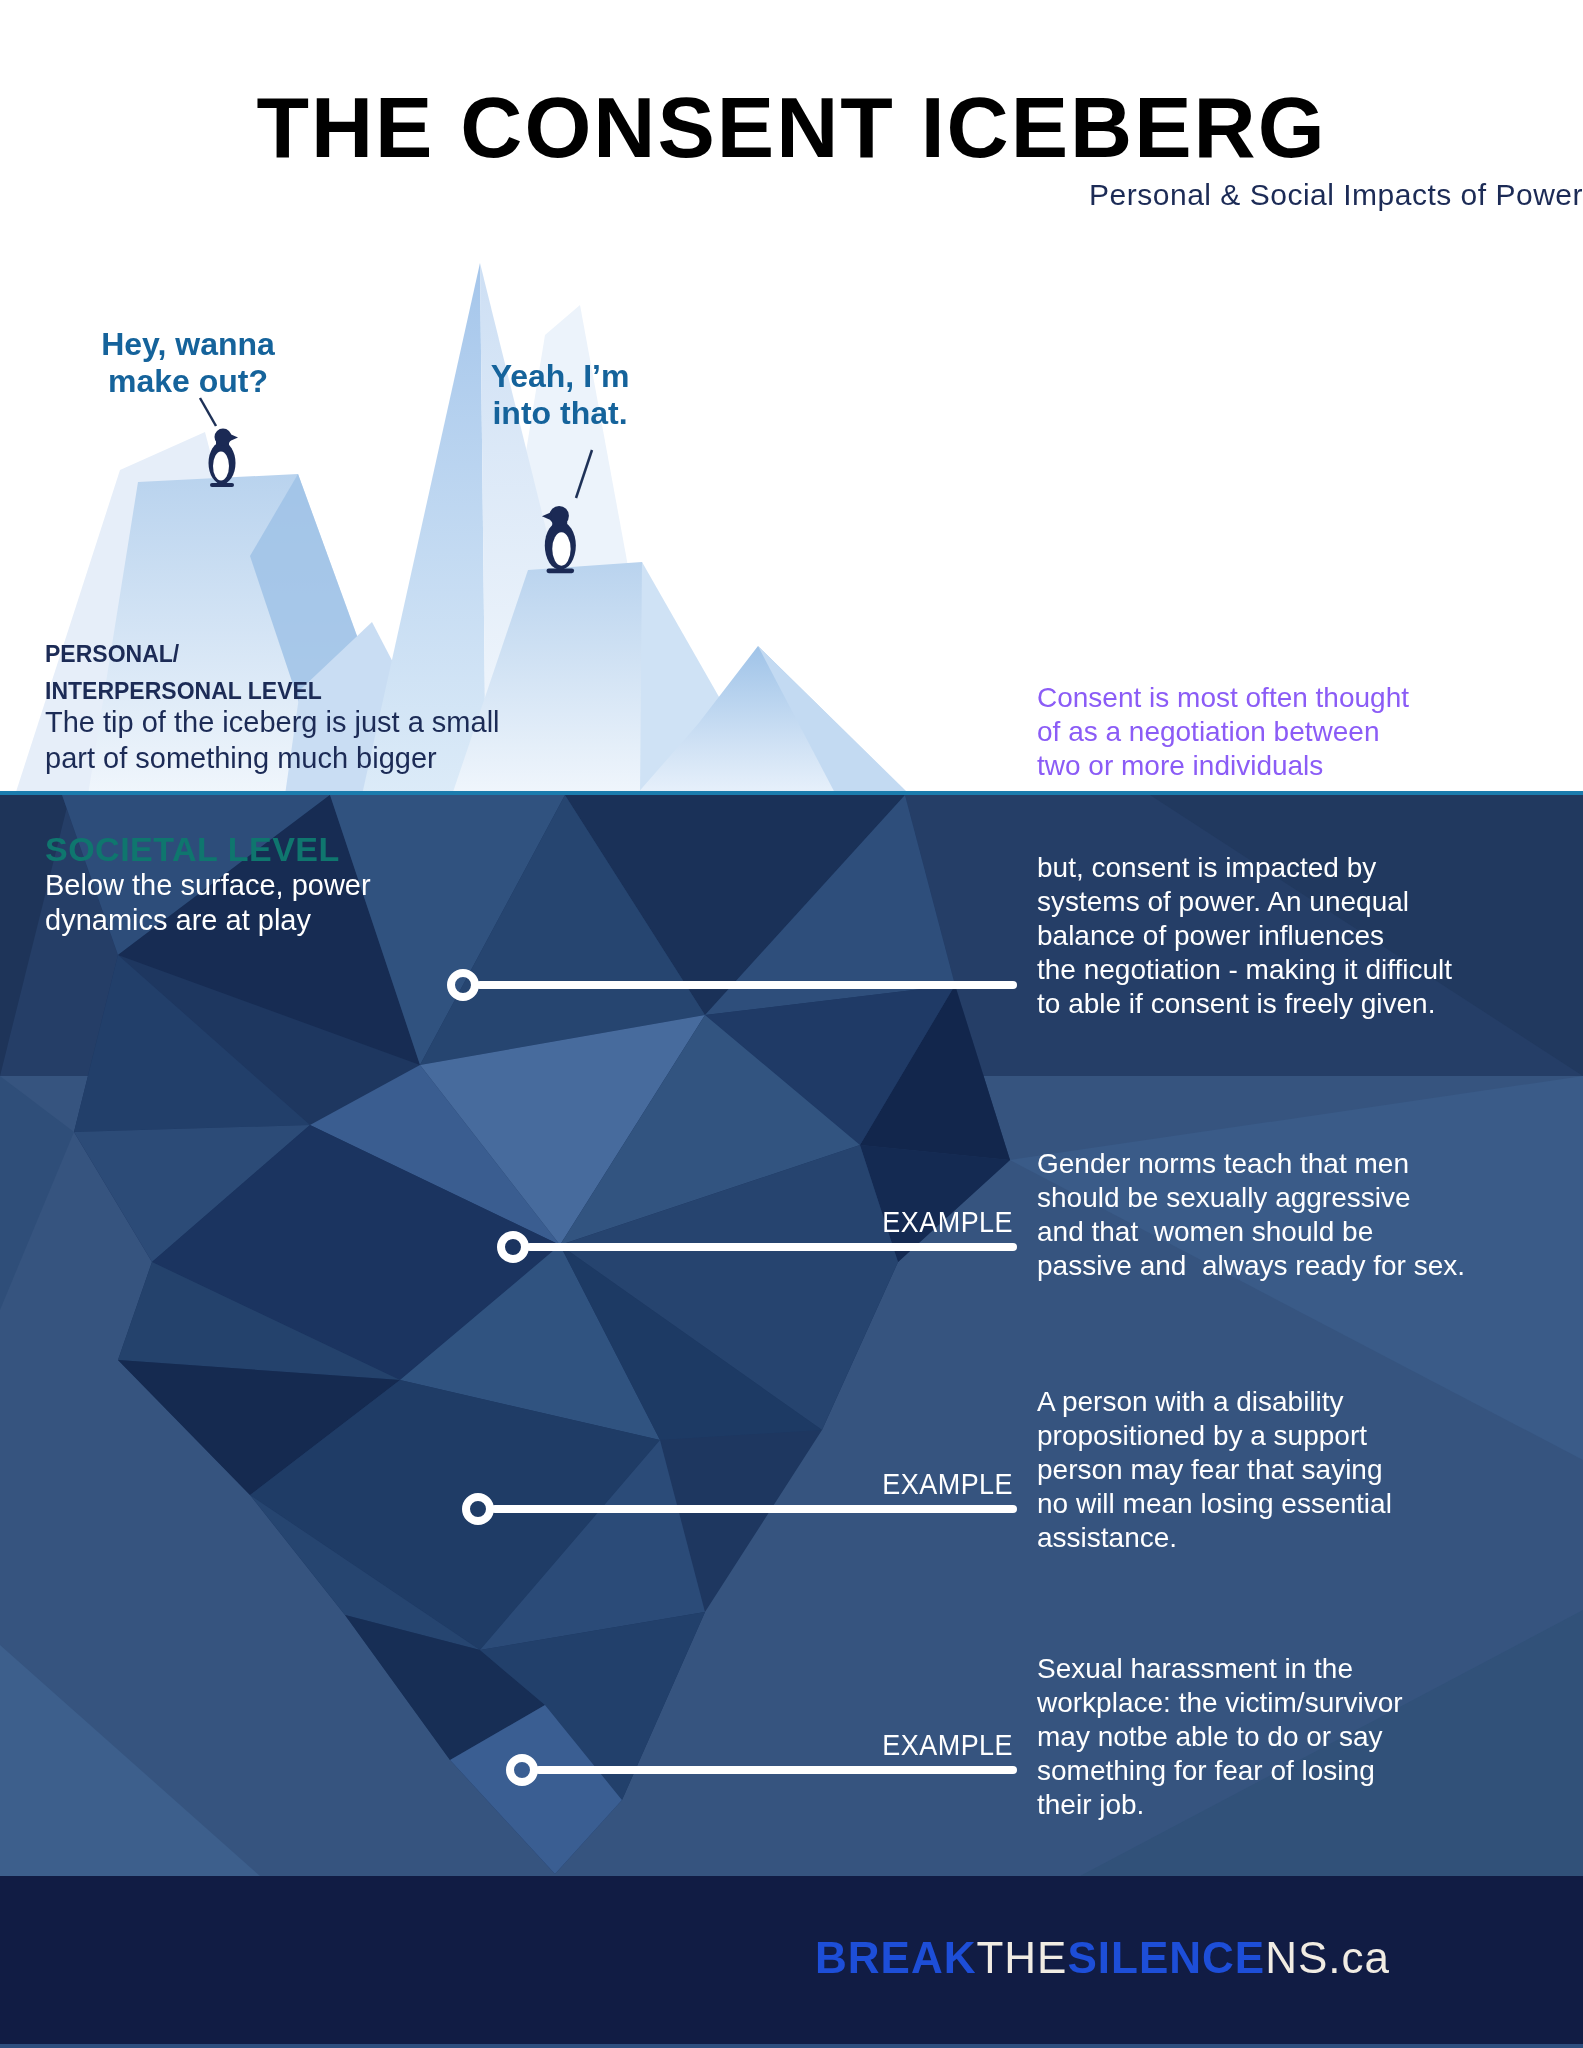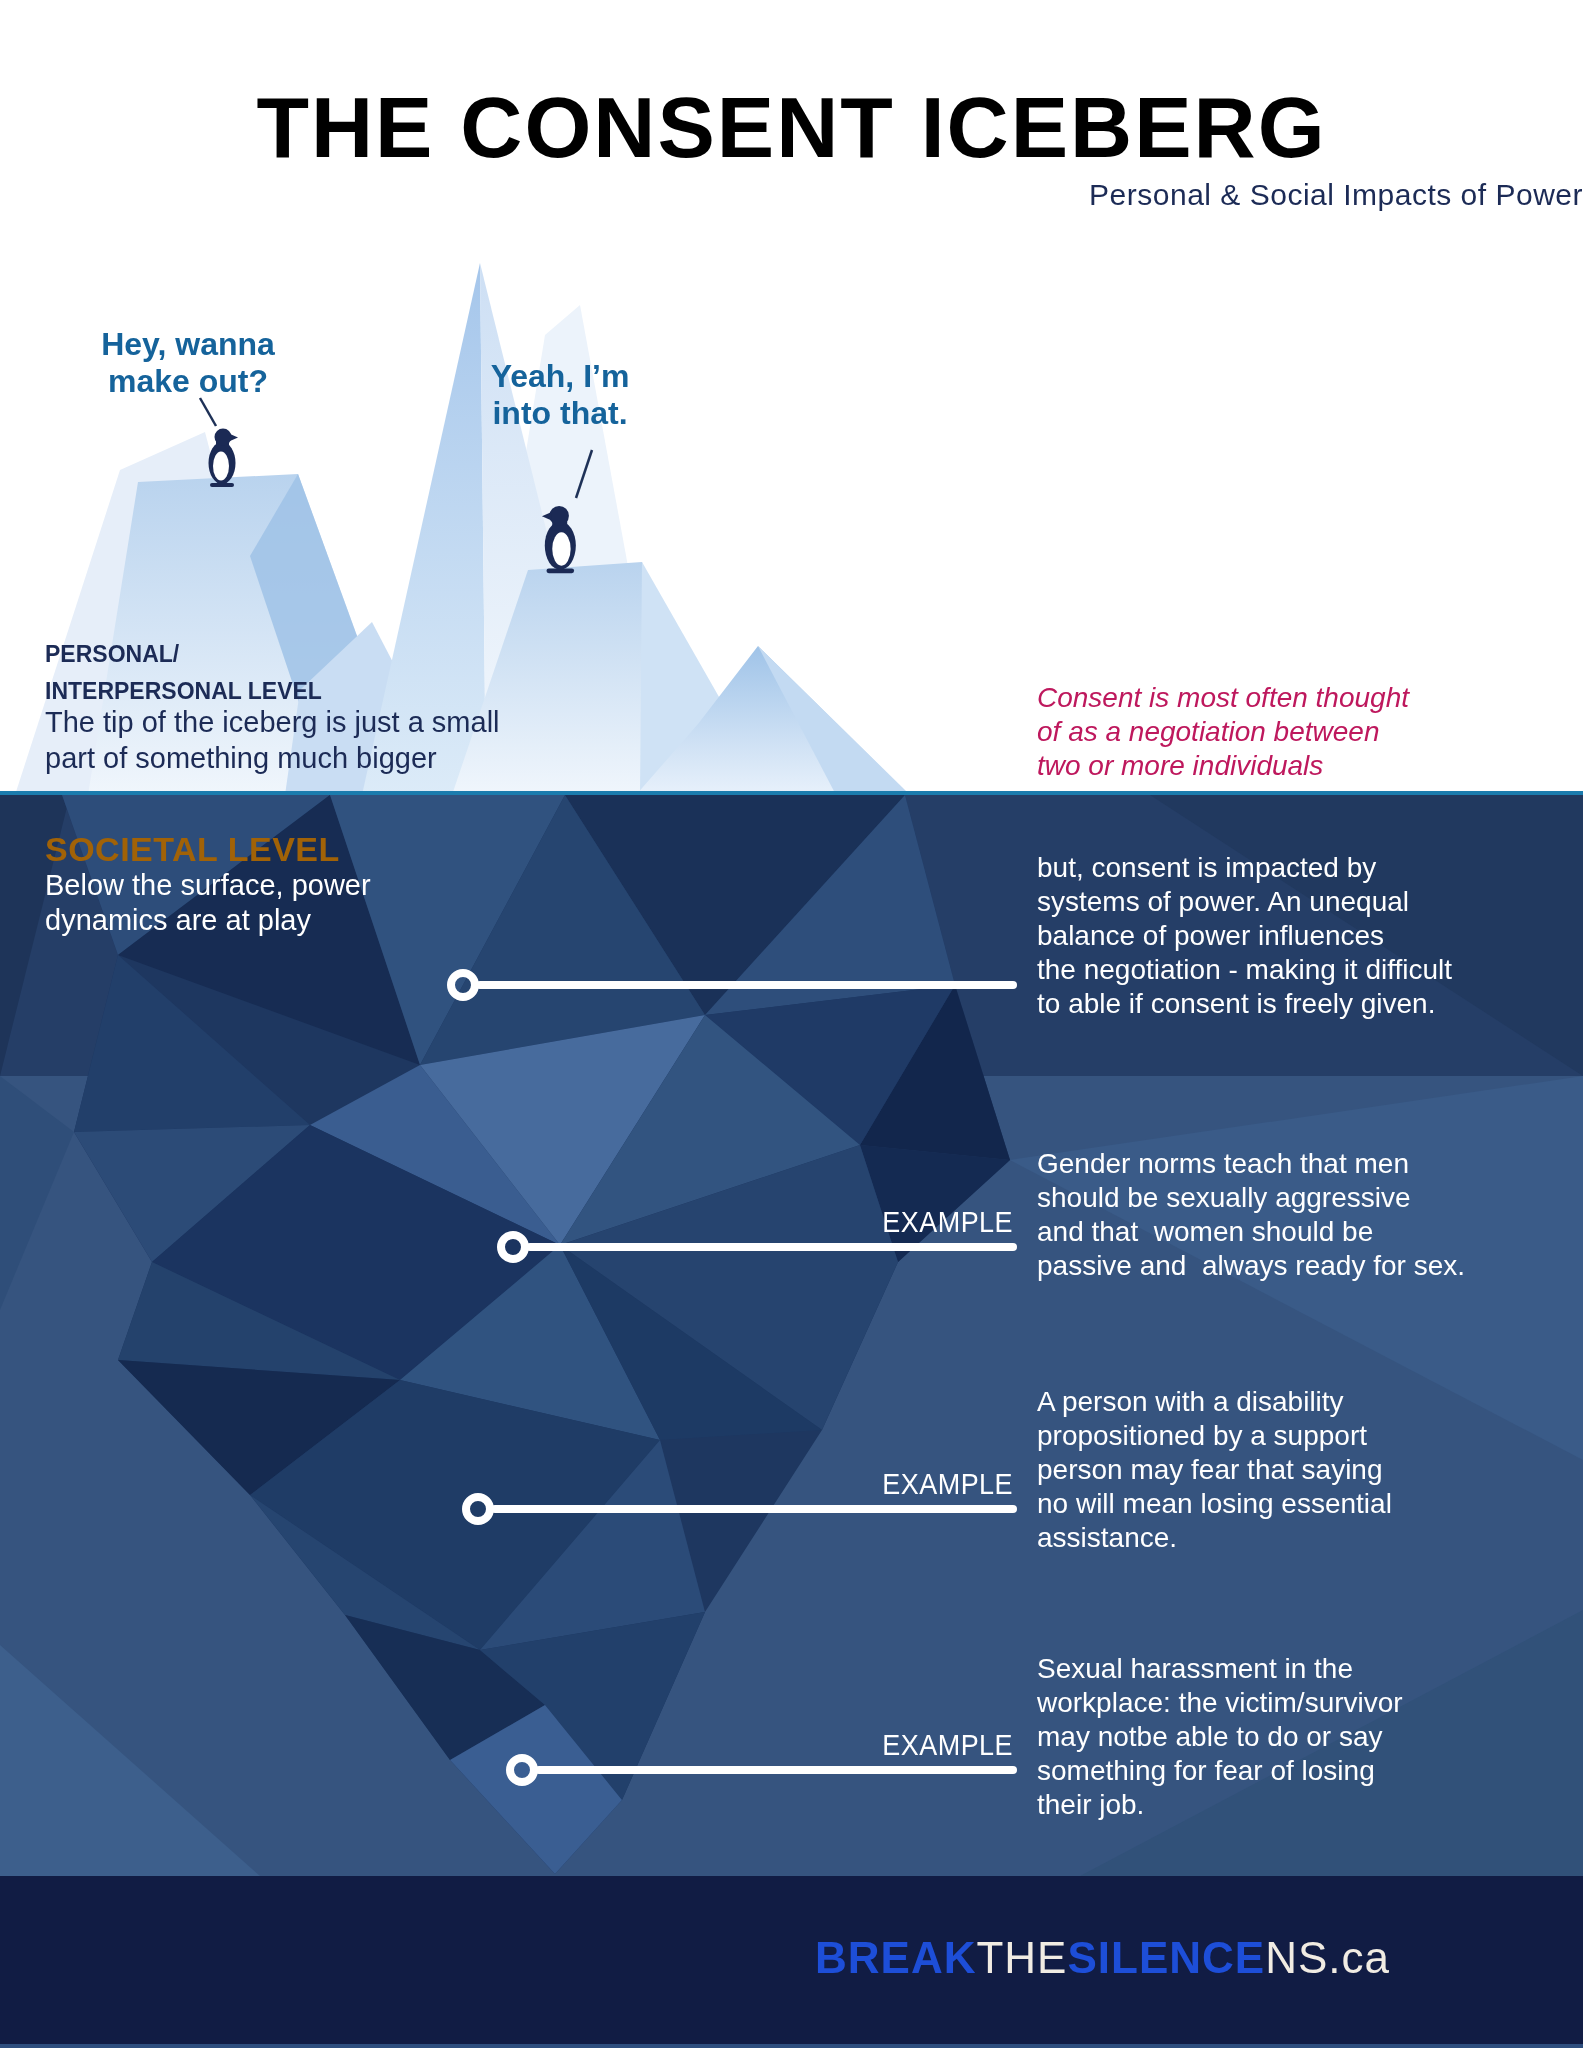--- a/index.html
+++ b/index.html
@@ -26,26 +26,26 @@
     font-size:32px;font-weight:700;line-height:37px;color:#15639b;text-align:center;
   }
   .speech-left{top:326px;left:68px;width:240px;}
   .speech-right{top:358px;left:440px;width:240px;}
 
   
   .lvl-head{font-weight:700;color:#1c2b56;font-size:23px;line-height:37px;}
   .lvl-desc{font-weight:400;color:#1c2b56;font-size:29px;line-height:36px;}
   .personal-head{top:636px;left:45px;width:640px;}
   .personal-desc{top:704px;left:45px;width:640px;}
-  .societal-head{top:831px;left:45px;width:640px;font-size:34px;color:#a16207;letter-spacing:.5px;}
+  .societal-head{top:831px;left:45px;width:640px;font-size:34px;color:#0f766e;letter-spacing:.5px;}
   .societal-desc{top:868px;left:45px;width:640px;color:#ffffff;font-size:29px;line-height:35px;}
 
   
   .para{left:1037px;width:520px;font-size:28px;line-height:34px;font-weight:400;}
-  .para-navy{color:#be185d;font-style:italic;}
+  .para-navy{color:#8b5cf6;}
   .para-white{color:#ffffff;}
   .p0{top:681px;}
   .p1{top:851px;}
   .p2{top:1147px;}
   .p3{top:1385px;}
   .p4{top:1652px;}
 
   
   .callout-line{height:8px;background:#ffffff;border-radius:4px;}
   .callout-dot{

